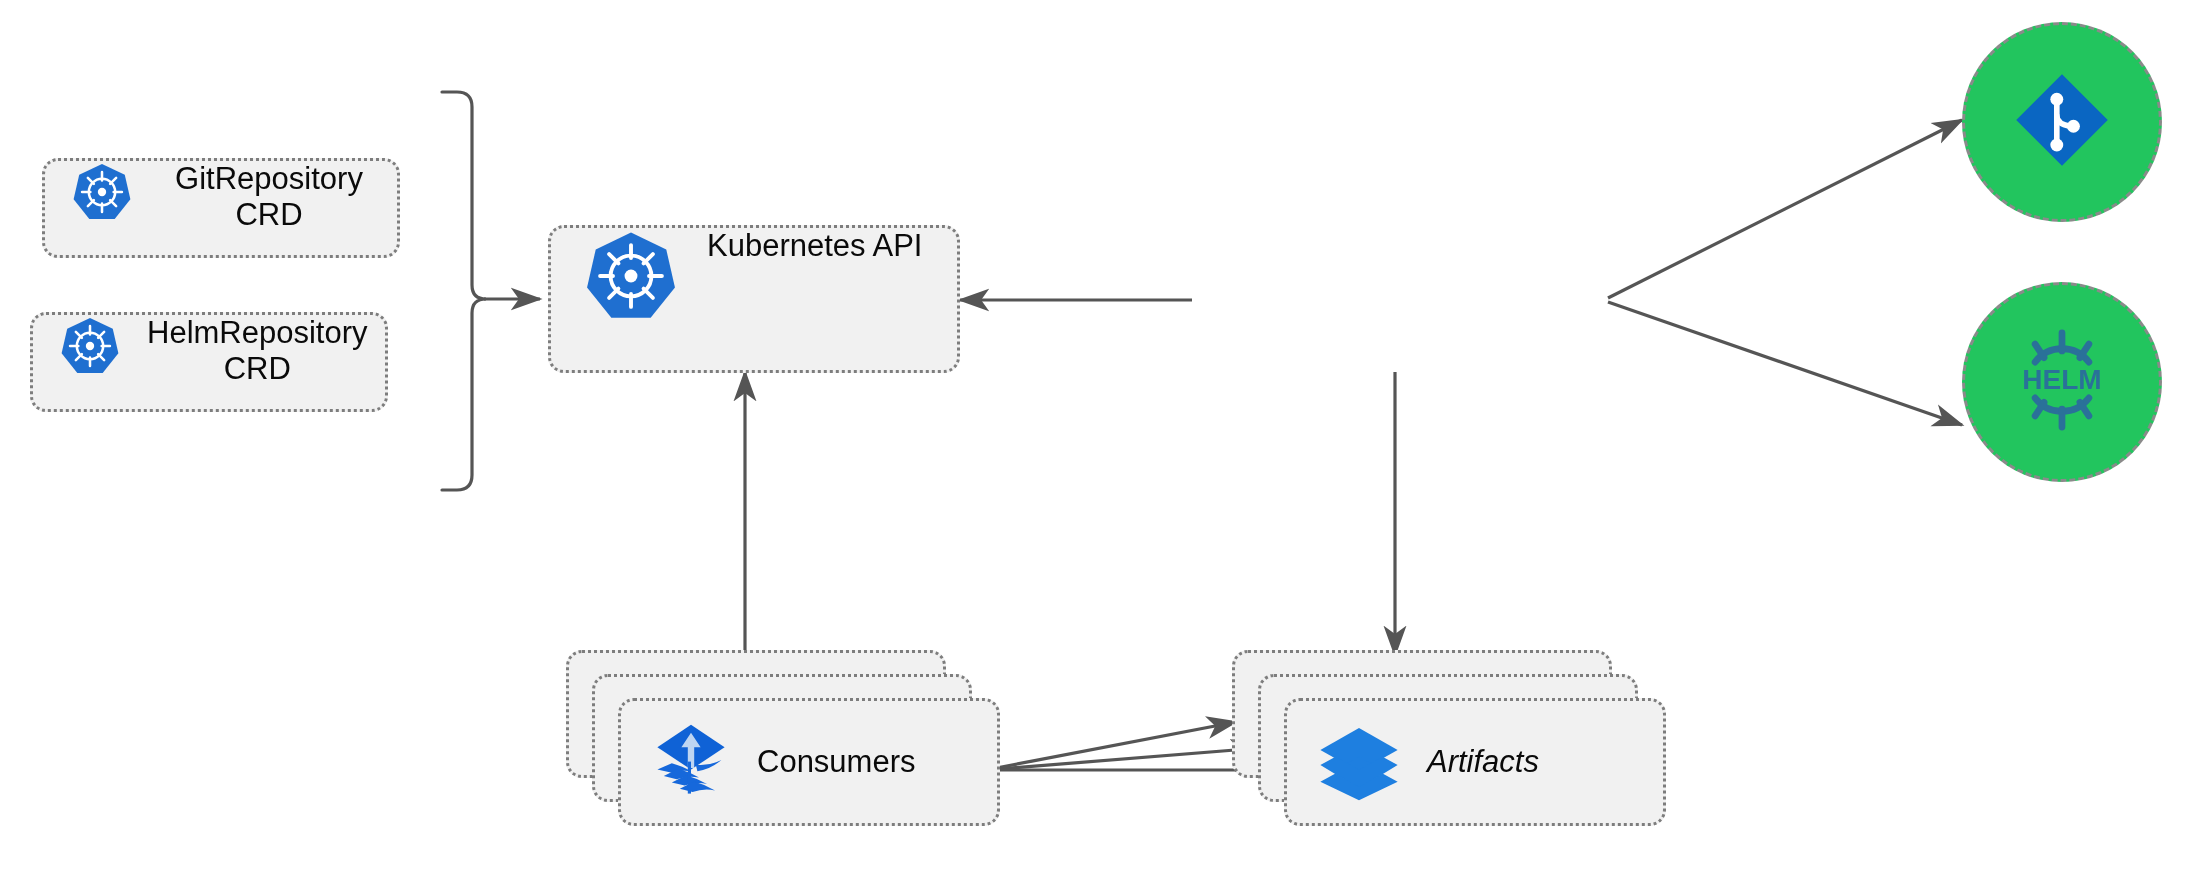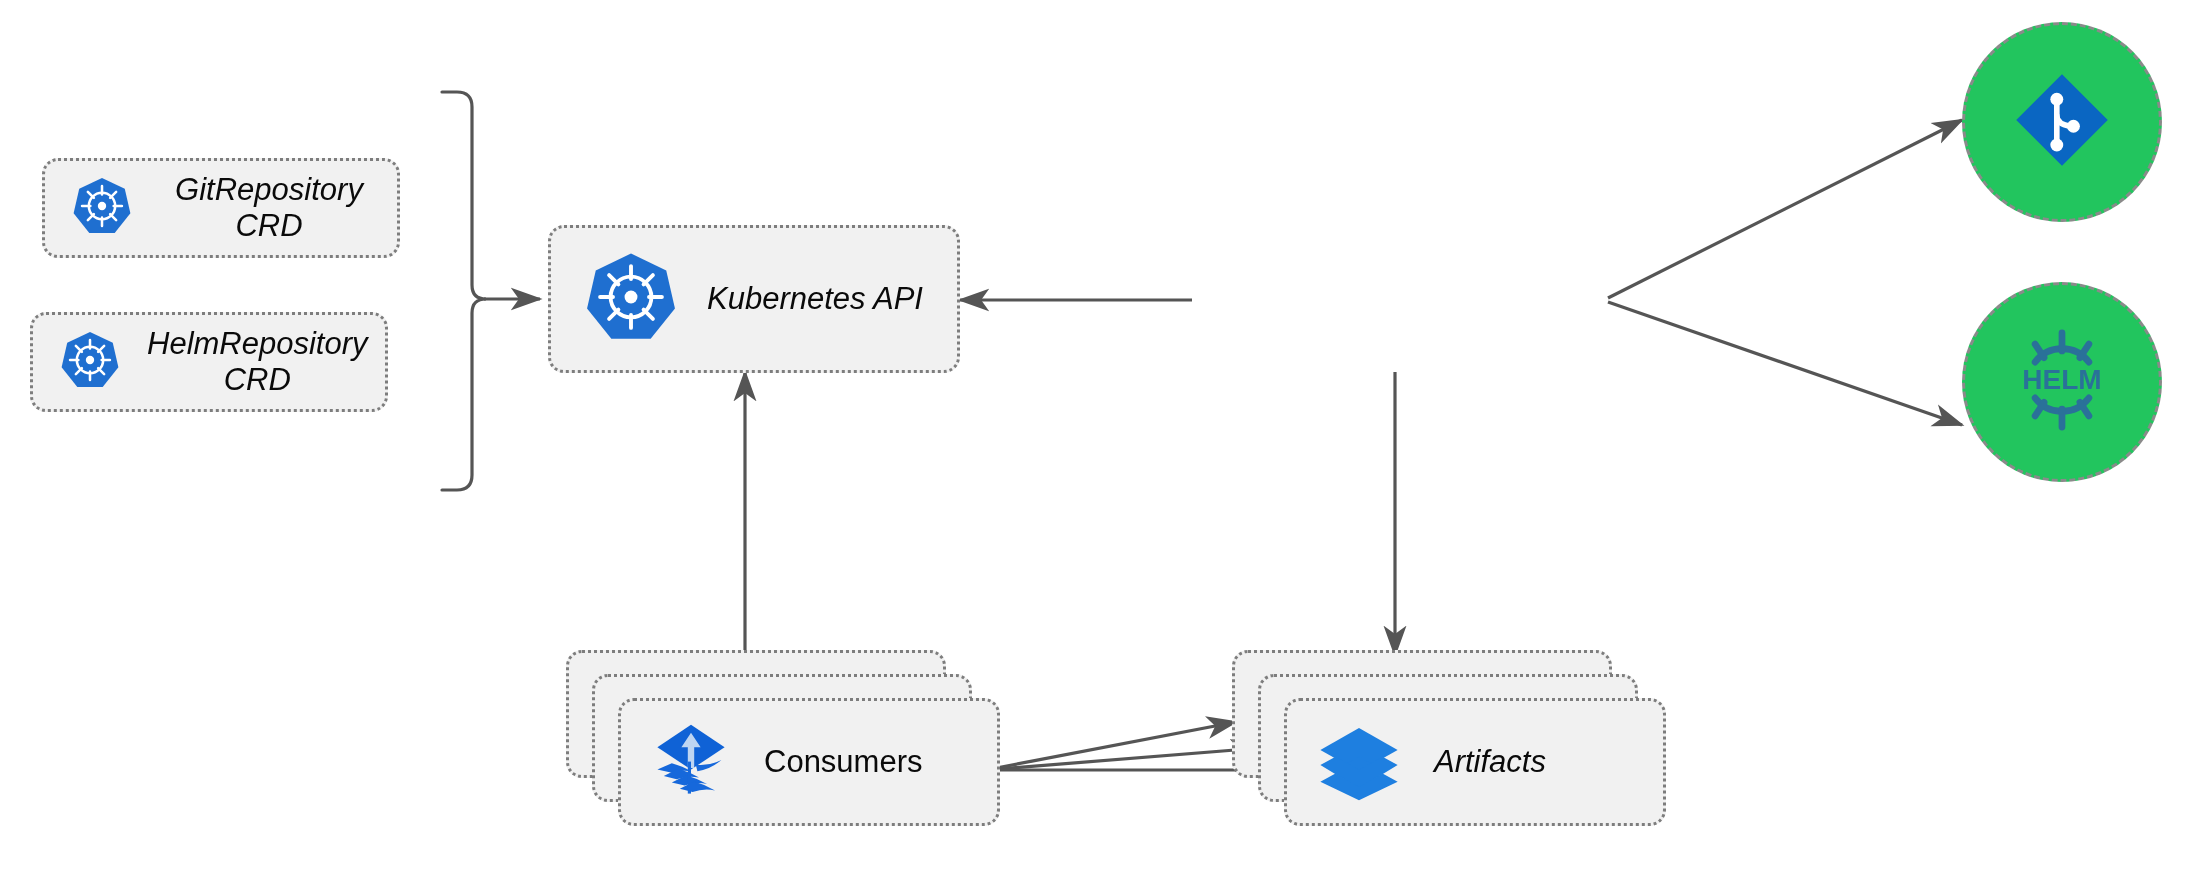--- a/index.html
+++ b/index.html
@@ -15,22 +15,21 @@
     overflow:hidden;
   }
   
   .node{
     position:absolute;
     box-sizing:border-box;
     background:#f1f1f1;
     border:3px dotted #7d7d7d;
     border-radius:16px;
     display:flex;
-    align-items:center;
-    font-style:italic;
+    align-items:flex-start;
   }
   .node-label{
     color:#0a0a0a;
     font-size:31px;
     line-height:1.17;
     white-space:pre-line;
     text-align:center;
   }
   .crd-box{padding-left:26px;gap:26px;}
   .crd-label{
@@ -51,21 +50,21 @@
     border-radius:16px;
   }
   .deck-front{
     position:absolute;
     box-sizing:border-box;
     background:#f1f1f1;
     border:3px dotted #7d7d7d;
     border-radius:16px;
     display:flex;
     align-items:center;
-    gap:33px;
+    gap:26px;
     padding-left:30px;
   }
   
   .circle-node{
     position:absolute;
     box-sizing:border-box;
     background:#22c55e;
     border:3px dashed #8a8a8a;
     border-radius:50%;
     display:flex;

